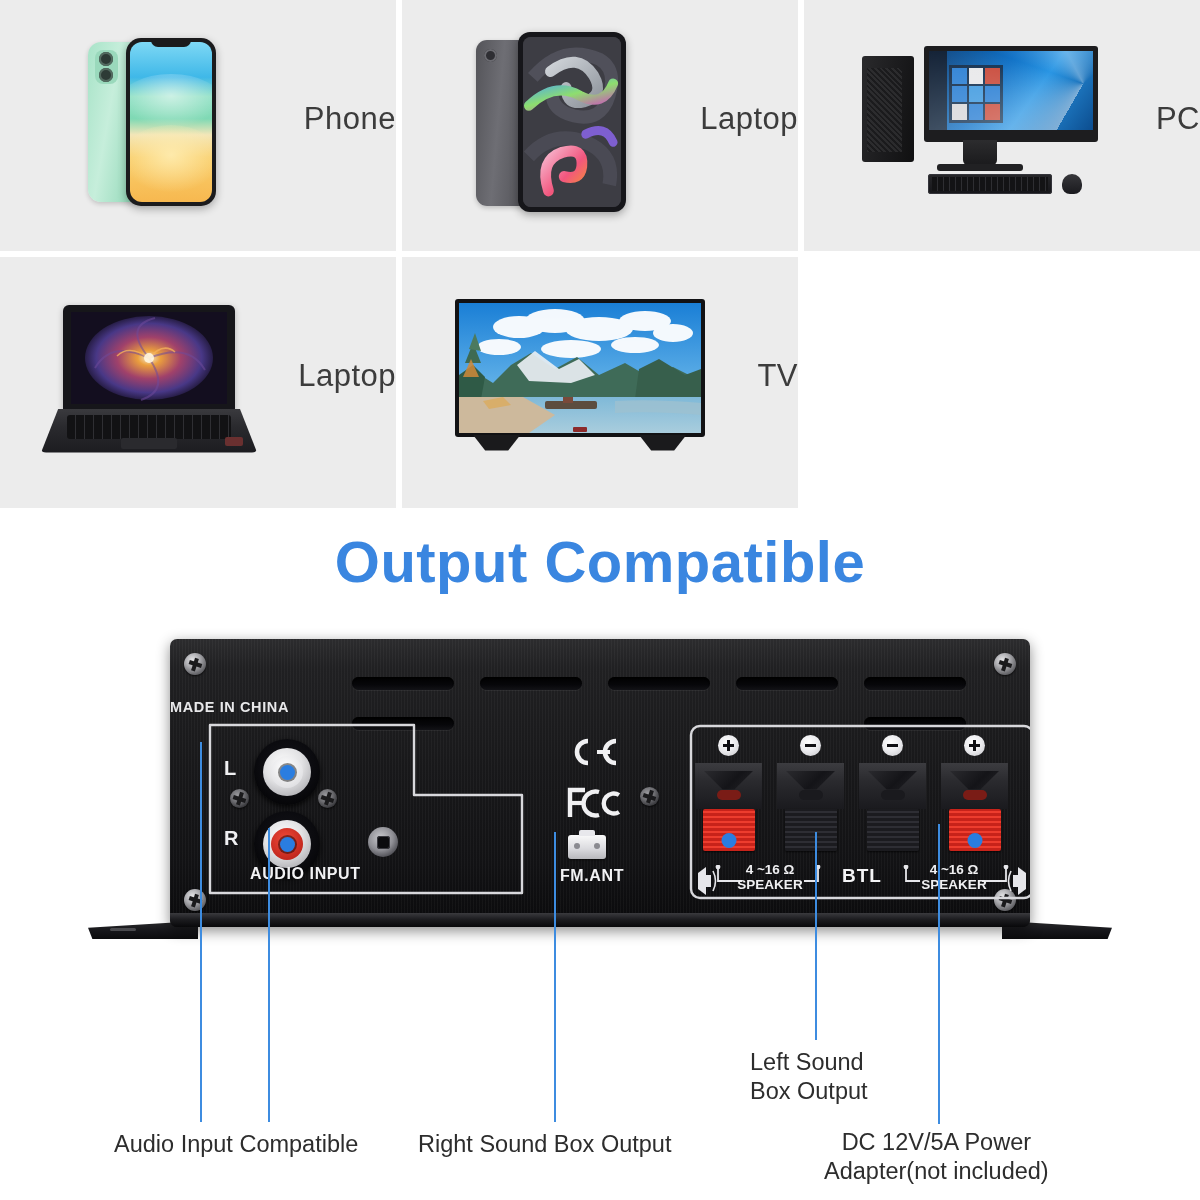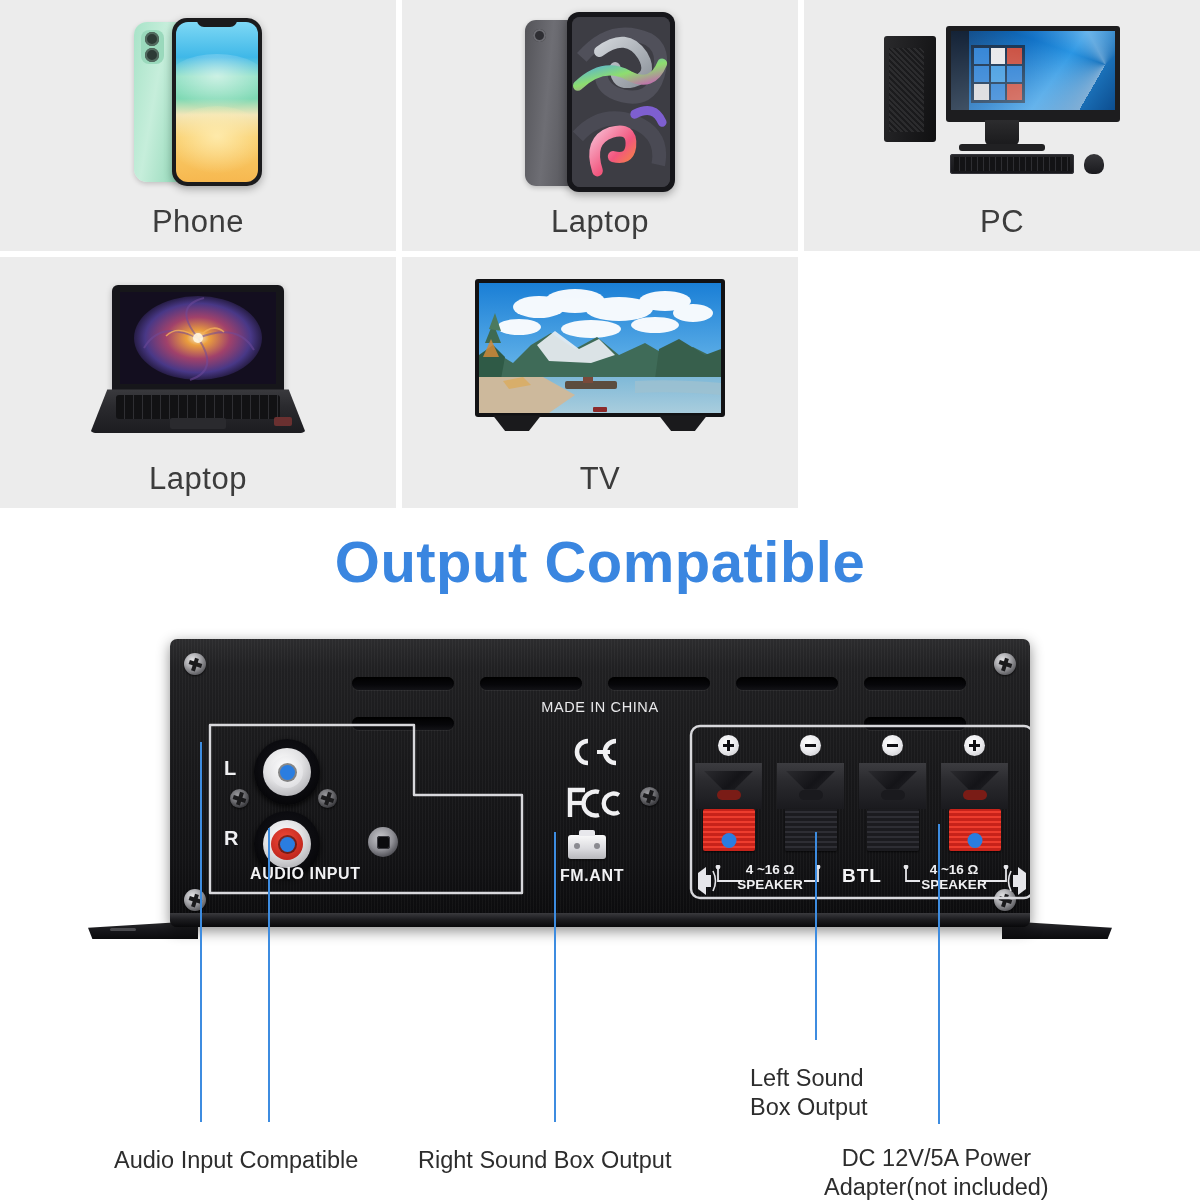--- a/index.html
+++ b/index.html
@@ -9,21 +9,21 @@
   }
 
   
   .compat-grid {
     position:absolute; left:0; top:0; width:1200px; height:508px;
     display:grid; grid-template-columns:1fr 1fr 1fr; grid-template-rows:1fr 1fr;
     gap:6px; background:#ffffff;
   }
   .compat-cell {
     background:#ececec; position:relative;
-    display:flex; flex-direction:column; align-items:center; justify-content:flex-start;
+    display:flex; flex-direction:row; align-items:center; justify-content:flex-start;
     padding-bottom:8px;
   }
   .compat-art { flex:1; width:100%; display:flex; align-items:center; justify-content:center; }
   .compat-label {
     font-size:31px; color:#3c3c3c; letter-spacing:.5px; line-height:1.1;
     font-weight:400; padding-bottom:4px;
   }
 
   
   .phone-wrap { position:relative; width:128px; height:168px; }
@@ -273,22 +273,22 @@
     background:radial-gradient(circle at 40% 34%,#9a9a9e 0%,#6e6e72 40%,#3c3c40 72%,#1a1a1c 100%);
   }
 
   .vent{
     position:absolute; height:13px; border-radius:7px;
     background:linear-gradient(180deg,#000 0%,#07070a 60%,#121216 100%);
     box-shadow:inset 0 1px 1px rgba(0,0,0,.9), 0 1px 0 rgba(255,255,255,.06);
   }
 
   .made-in{
-    position:absolute; left:0; right:0; top:60px; text-align:center;
-    color:#e8e8ea; font-size:14.5px; font-weight:normal; letter-spacing:.6px;
+    position:absolute; left:0; right:0; top:60px; text-align:left;
+    color:#e8e8ea; font-size:14.5px; font-weight:bold; letter-spacing:.6px;
   }
 
   
   .audio-group{ position:absolute; left:32px; top:76px; width:328px; height:188px; }
   .audio-group svg{ position:absolute; inset:0; width:100%; height:100%; }
 
   .rca{
     position:absolute; width:66px; height:66px; border-radius:50%;
     background:radial-gradient(circle at 50% 42%,#15151a 0%,#0b0b0f 55%,#000 100%);
     box-shadow:0 2px 5px rgba(0,0,0,.8);
@@ -405,21 +405,20 @@
   .spk-bracket{ position:absolute; }
   .spk-bracket svg{ display:block; }
 
   
   .callout-line{
     position:absolute; width:2px; background:#3d8ce0;
   }
   .callout-text{
     position:absolute; color:#2d2d2d; font-size:23.5px; line-height:1.24;
     white-space:pre-line;
-    margin-top:16px;
   }
 </style>
 </head>
 <body>
 
 <div class="compat-grid">
 
   <div class="compat-cell">
     <div class="compat-art">
       <div class="phone-wrap">

